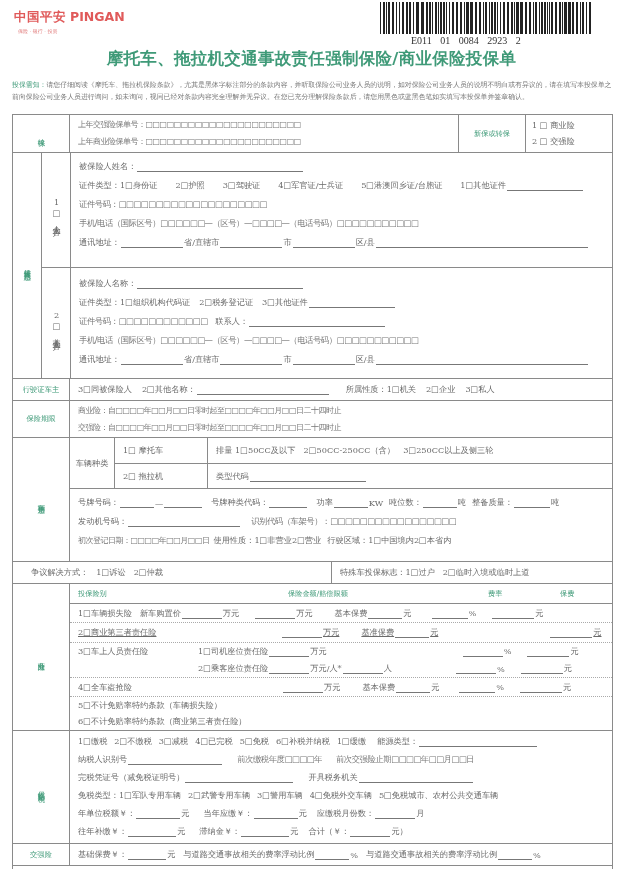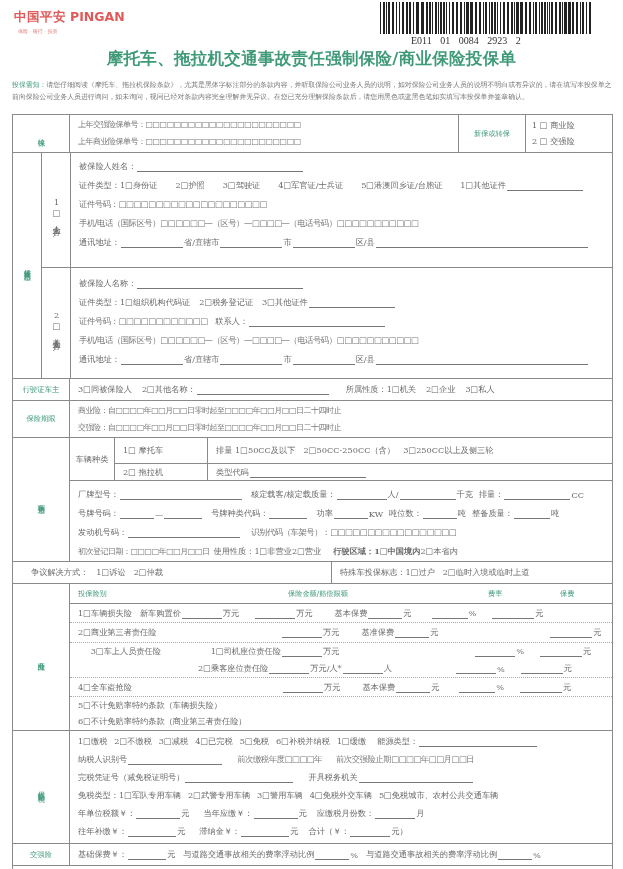--- a/index.html
+++ b/index.html
@@ -249,48 +249,36 @@
             <div class="vcell" style="flex:0 0 76px;">2□ 拖拉机</div>
             <div style="display:flex; align-items:center; padding:0 8px;">
                 <span>类型代码</span>
                 <span class="u" style="width:116px;"></span>
               </div>
           </div>
         </div>
       </div>
       <div class="content" style="padding-top:4px;">
         <div class="line">
-          <span>厂牌型号：</span>
-            <span class="u" style="width:122px;"></span>
-          <span style="margin-left:8px;">核定载客/核定载质量：</span>
-            <span class="u" style="width:50px;"></span>
-            <span>人/</span>
-            <span class="u" style="width:56px;"></span>
-            <span>千克</span>
-          <span style="margin-left:6px;">排量：</span>
-            <span class="u" style="width:66px;"></span>
-            <span>CC</span>
-        </div>
-        <div class="line">
           <span>号牌号码：</span><span class="u" style="width:34px;"></span>—<span class="u" style="width:38px;"></span>
           <span style="margin-left:8px;">号牌种类代码：</span><span class="u" style="width:38px;"></span>
           <span style="margin-left:8px;">功率</span><span class="u" style="width:34px;"></span><span>KW</span>
           <span style="margin-left:6px;">吨位数：</span><span class="u" style="width:34px;"></span><span>吨</span>
           <span style="margin-left:6px;">整备质量：</span><span class="u" style="width:36px;"></span><span>吨</span>
         </div>
         <div class="line">
           <span>发动机号码：</span>
             <span class="u" style="width:112px;"></span>
           <span style="margin-left:10px;" class="boxes">识别代码（车架号）：□□□□□□□□□□□□□□□□□</span>
         </div>
         <div class="line" style="">
           <span class="boxes" style="font-family:'DejaVu Serif',serif; font-size:8px;">初次登记日期：□□□□年□□月□□日</span>
           <span style="margin-left:4px;"><span>使用性质：</span><span>1□非营业</span></span>
           <span>2□营业</span>
-          <span style="margin-left:12px;font-weight:bold;"><span>行驶区域：</span><span>1□中国境内</span></span>
+          <span style="margin-left:6px;"><span>行驶区域：</span><span>1□中国境内</span></span>
           <span>2□本省内</span>
         </div>
       </div>
     </div>
   </div>
 
   <div class="row" style="height:21px;">
     <div style="flex:0 0 300px; border-right:1px solid #8a8a8a; display:flex; align-items:center; padding-left:18px; gap:8px;">
       <span>争议解决方式：</span>
       <span>1□诉讼</span>
@@ -321,31 +309,31 @@
         <span class="u" style="width:40px; margin-left:16px;"></span>
           <span>万元</span>
         <span style="margin-left:22px;">基本保费</span>
           <span class="u" style="width:34px;"></span>
           <span>元</span>
         <span class="u" style="width:36px; margin-left:20px;"></span>
           <span>%</span>
         <span class="u" style="width:42px; margin-left:16px;"></span>
           <span>元</span>
       </div>
-      <div class="line dotted" style="padding:0 8px; height:19px;">
+      <div class="line dotted" style="padding:0 8px; height:19px;text-decoration:underline;">
         <span style="width:204px;">2□商业第三者责任险</span>
         <span class="u" style="width:40px; margin-left:0;"></span>
           <span>万元</span>
         <span style="margin-left:22px;">基准保费</span>
           <span class="u" style="width:34px;"></span>
           <span>元</span>
         <span class="u" style="width:42px; margin-left:112px;"></span>
           <span>元</span>
       </div>
-      <div class="line" style="padding:0 8px; height:18px;justify-content:center;">
+      <div class="line" style="padding:0 8px; height:18px;">
         <span style="width:120px;">3□车上人员责任险</span>
         <span>1□司机座位责任险</span>
           <span class="u" style="width:40px;"></span>
           <span>万元</span>
         <span class="u" style="width:40px; margin-left:136px;"></span>
           <span>%</span>
         <span class="u" style="width:42px; margin-left:16px;"></span>
           <span>元</span>
       </div>
       <div class="line dotted" style="padding:0 8px; height:18px;">

